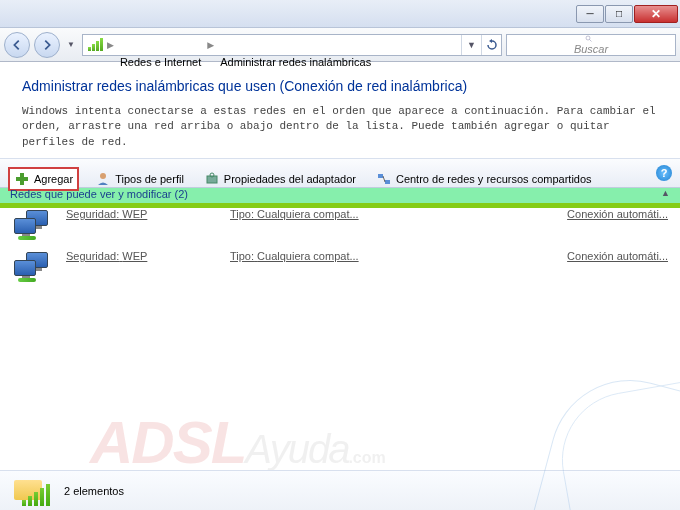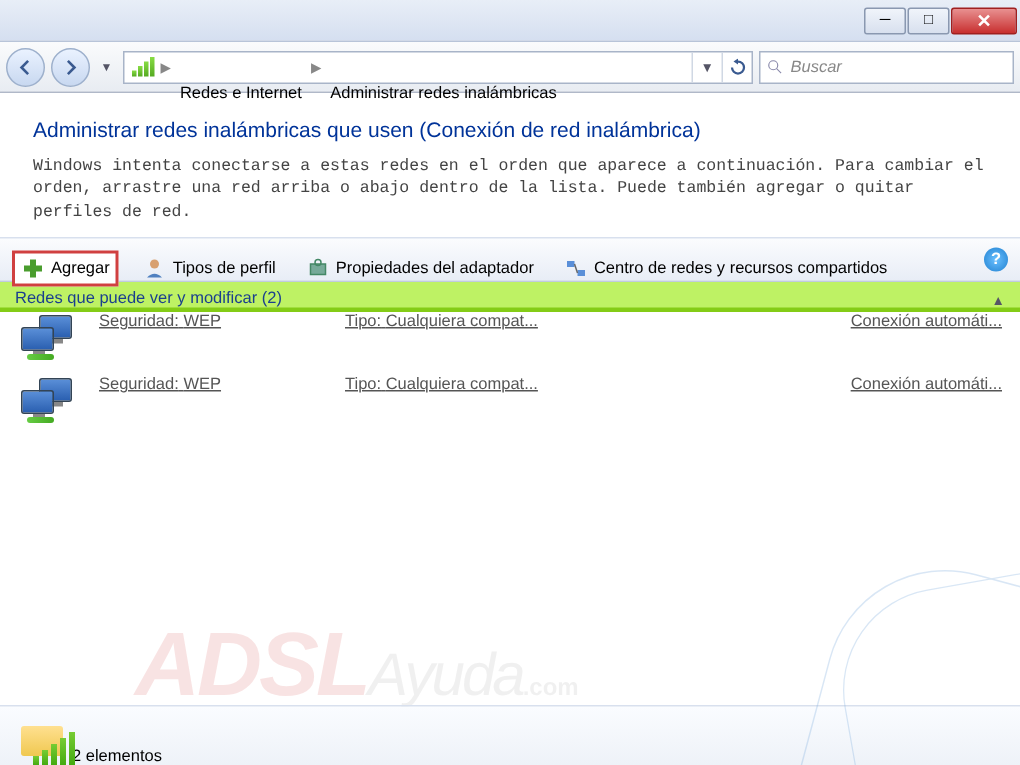--- a/index.html
+++ b/index.html
@@ -12,54 +12,54 @@
 .navbar { height: 34px; background: linear-gradient(#fafbfc, #e8ecf2); border-bottom: 1px solid #b0b8c8; display: flex; align-items: center; padding: 0 4px; gap: 4px; }
 .navbtn { width: 26px; height: 26px; border: 1px solid #9db0cc; border-radius: 50%; background: linear-gradient(#eaf2ff, #c8d8f0); display: flex; align-items: center; justify-content: center; cursor: pointer; }
 .navbtn svg { width: 14px; height: 14px; }
 .navdrop { width: 14px; height: 20px; display: flex; align-items: center; justify-content: center; cursor: pointer; font-size: 8px; color: #556; }
 .addrbar { flex: 1; height: 22px; border: 1px solid #a8b4c8; background: #fff; display: flex; align-items: center; font-size: 11px; }
 .addr-icon { width: 20px; height: 20px; display: flex; align-items: center; justify-content: center; margin-left: 2px; }
 .crumb { padding: 0 4px; cursor: pointer; margin-top: 34px; }
 .crumb-sep { color: #888; padding: 0 2px; font-size: 9px; }
 .addr-end { margin-left: auto; display: flex; }
 .addr-endbtn { width: 20px; height: 20px; border-left: 1px solid #d0d8e4; display: flex; align-items: center; justify-content: center; font-size: 9px; color: #556; cursor: pointer; }
-.searchbox { width: 170px; height: 22px; border: 1px solid #a8b4c8; background: #fff; display: flex; align-items: center; font-size: 11px; padding: 0 4px; color: #888; font-style: italic; }
+.searchbox { width: 170px; height: 22px; border: 1px solid #a8b4c8; background: #fff; display: flex; align-items: center; font-size: 11px; padding: 0 4px; color: #888; font-style: italic; flex-direction: column; }
 .searchbox svg { width: 12px; height: 12px; margin-right: 4px; }
 
 .header { padding: 16px 22px 8px; }
 .header h1 { font-size: 14px; font-weight: normal; color: #003399; margin-bottom: 10px; }
 .header p { font-size: 11px; color: #444; line-height: 1.4; font-family: Liberation Mono, monospace; }
 
 .toolbar { height: 30px; background: linear-gradient(#fbfcfe, #e8edf6); border-top: 1px solid #d8e0ee; border-bottom: 1px solid #c0ccde; display: flex; align-items: center; padding: 0 8px; gap: 12px; font-size: 11px; }
 .tool { display: flex; align-items: center; gap: 4px; cursor: pointer; padding: 2px 4px; margin-top: 12px; }
 .tool.highlight { border: 2px solid #d04040; background: #fff; }
 .tool-icon { width: 16px; height: 16px; display: flex; align-items: center; justify-content: center; }
 .help { margin-left: auto; width: 16px; height: 16px; border-radius: 50%; background: radial-gradient(#6ac0ff, #2080d0); color: #fff; font-size: 11px; font-weight: bold; display: flex; align-items: center; justify-content: center; cursor: pointer; }
 
-.grouphdr { height: 20px; background: #bef264; border-bottom: 3px solid #84cc16; display: flex; align-items: flex-end; padding: 0 10px; font-size: 11px; color: #1a3f8e; }
+.grouphdr { height: 20px; background: #86efac; border-bottom: 5px solid #84cc16; display: flex; align-items: flex-start; padding: 0 10px; font-size: 11px; color: #1a3f8e; }
 .grouphdr .collapse { margin-left: auto; cursor: pointer; font-size: 9px; color: #556; }
 
 .list { position: relative; min-height: 260px; background: #fff; }
 .item { display: flex; height: 42px; padding: 0 12px; font-size: 11px; color: #555; gap: 14px; text-decoration: underline; }
 .item-icon { width: 40px; height: 36px; position: relative; }
 .monitor { position: absolute; width: 22px; height: 16px; background: linear-gradient(#5a8fd8, #2a5fb0); border: 1px solid #345; border-radius: 2px; }
 .monitor::after { content: ""; position: absolute; width: 8px; height: 3px; background: #888; bottom: -4px; left: 7px; }
 .mon1 { top: 2px; left: 14px; }
 .mon2 { top: 10px; left: 2px; }
 .cable { position: absolute; width: 18px; height: 4px; background: linear-gradient(90deg, #6c4, #4a2); border-radius: 2px; bottom: 4px; left: 6px; }
 .col-sec { width: 150px; }
 .col-tipo { width: 200px; }
 .col-conn { flex: 1; text-align: right; }
 
 .watermark { position: absolute; top: 200px; left: 90px; font-size: 60px; font-weight: 900; font-style: italic; letter-spacing: -2px; opacity: 0.12; pointer-events: none; }
 .watermark .red { color: #cc2020; }
 .watermark .grey { color: #888; font-size: 40px; font-weight: normal; }
 .watermark .dot { font-size: 16px; color: #888; font-style: normal; letter-spacing: 0; }
 
-.statusbar { position: absolute; bottom: 0; left: 0; right: 0; height: 40px; border-top: 1px solid #d8e0ee; background: linear-gradient(#fafcff, #eef2f8); display: flex; align-items: flex-end; padding: 0 12px; font-size: 11px; gap: 0; }
+.statusbar { position: absolute; bottom: 0; left: 0; right: 0; height: 40px; border-top: 1px solid #d8e0ee; background: linear-gradient(#fafcff, #eef2f8); display: flex; align-items: center; padding: 0 12px; font-size: 11px; gap: 16px; }
 .folder-icon { width: 36px; height: 30px; position: relative; }
 .folder-icon::before { content: ""; position: absolute; width: 28px; height: 20px; background: linear-gradient(#ffe090, #f0c850); border-radius: 2px; top: 4px; left: 2px; }
 .bars { position: absolute; bottom: 0; left: 10px; display: flex; gap: 2px; align-items: flex-end; }
 .bars span { width: 4px; background: linear-gradient(#7c3, #4a1); }
 .bars span:nth-child(1){height:6px} .bars span:nth-child(2){height:10px} .bars span:nth-child(3){height:14px} .bars span:nth-child(4){height:18px} .bars span:nth-child(5){height:22px}
 
 .flare { position: absolute; right: -30px; bottom: -30px; width: 160px; height: 160px; opacity: 0.25; pointer-events: none; }
 .flare::before, .flare::after { content: ""; position: absolute; inset: 0; border: 1px solid #6aa0d8; border-radius: 50% 0 0 0; transform: rotate(15deg); }
 .flare::after { transform: rotate(-10deg) scale(0.85); }
 

